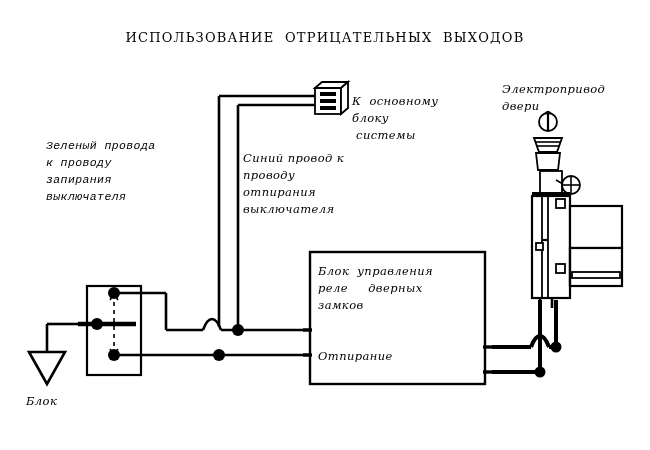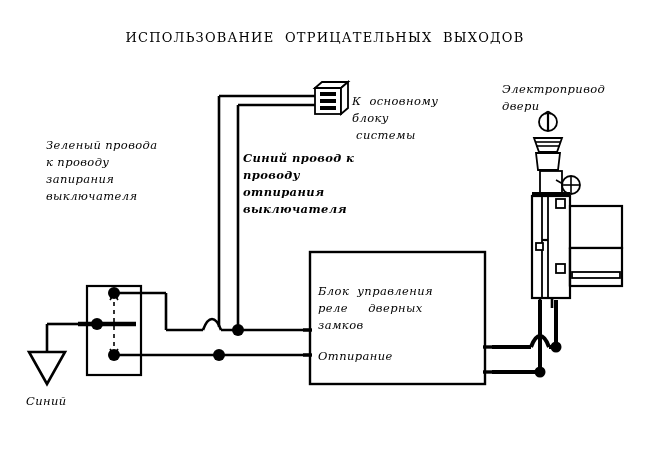--- a/index.html
+++ b/index.html
@@ -38,27 +38,27 @@
     top: 30px;
     width: 650px;
     text-align: center;
     font-family: "DejaVu Serif", serif;
     font-style: normal;
     font-size: 13px;
     letter-spacing: 1.2px;
     color: #000000;
     white-space: pre;
   }
-  #label-green-wire   { left: 46px;  top: 137px; }
-  #label-blue-wire    { left: 243px; top: 150px; font-weight: bold; }
+  #label-green-wire   { left: 46px;  top: 137px; font-family: Liberation Mono, monospace; }
+  #label-blue-wire    { left: 243px; top: 150px; }
   #label-main-unit    { left: 352px; top: 85px; margin-top: 8px;  }
   #label-actuator     { left: 502px; top: 81px;  width: 120px; }
   #label-switch       { left: 62px;  top: 236px; }
   #label-ground       { left: 26px;  top: 393px; }
-  #label-ctrl-unit    { left: 318px; top: 263px; margin-top: 20px; }
+  #label-ctrl-unit    { left: 318px; top: 263px; }
   #label-unlock       { left: 318px; top: 328px; }
   #label-lock         { left: 318px; top: 348px; }
 </style>
 </head>
 <body>
 
 <div id="page">
 
   <div id="diagram-title">ИСПОЛЬЗОВАНИЕ  ОТРИЦАТЕЛЬНЫХ  ВЫХОДОВ</div>
 
@@ -199,21 +199,21 @@
 выключателя</div>
 
   <div class="lbl" id="label-main-unit">К  основному
 блоку
  системы</div>
 
   <div class="lbl" id="label-actuator">Электропривод
 двери</div>
 
 
-  <div class="lbl" id="label-ground">Синий</div>
+  <div class="lbl" id="label-ground">Блок</div>
 
   <div class="lbl" id="label-ctrl-unit">Блок  управления
 реле     дверных
 замков</div>
 
 
   <div class="lbl" id="label-lock">Отпирание</div>
 
 </div>
 

